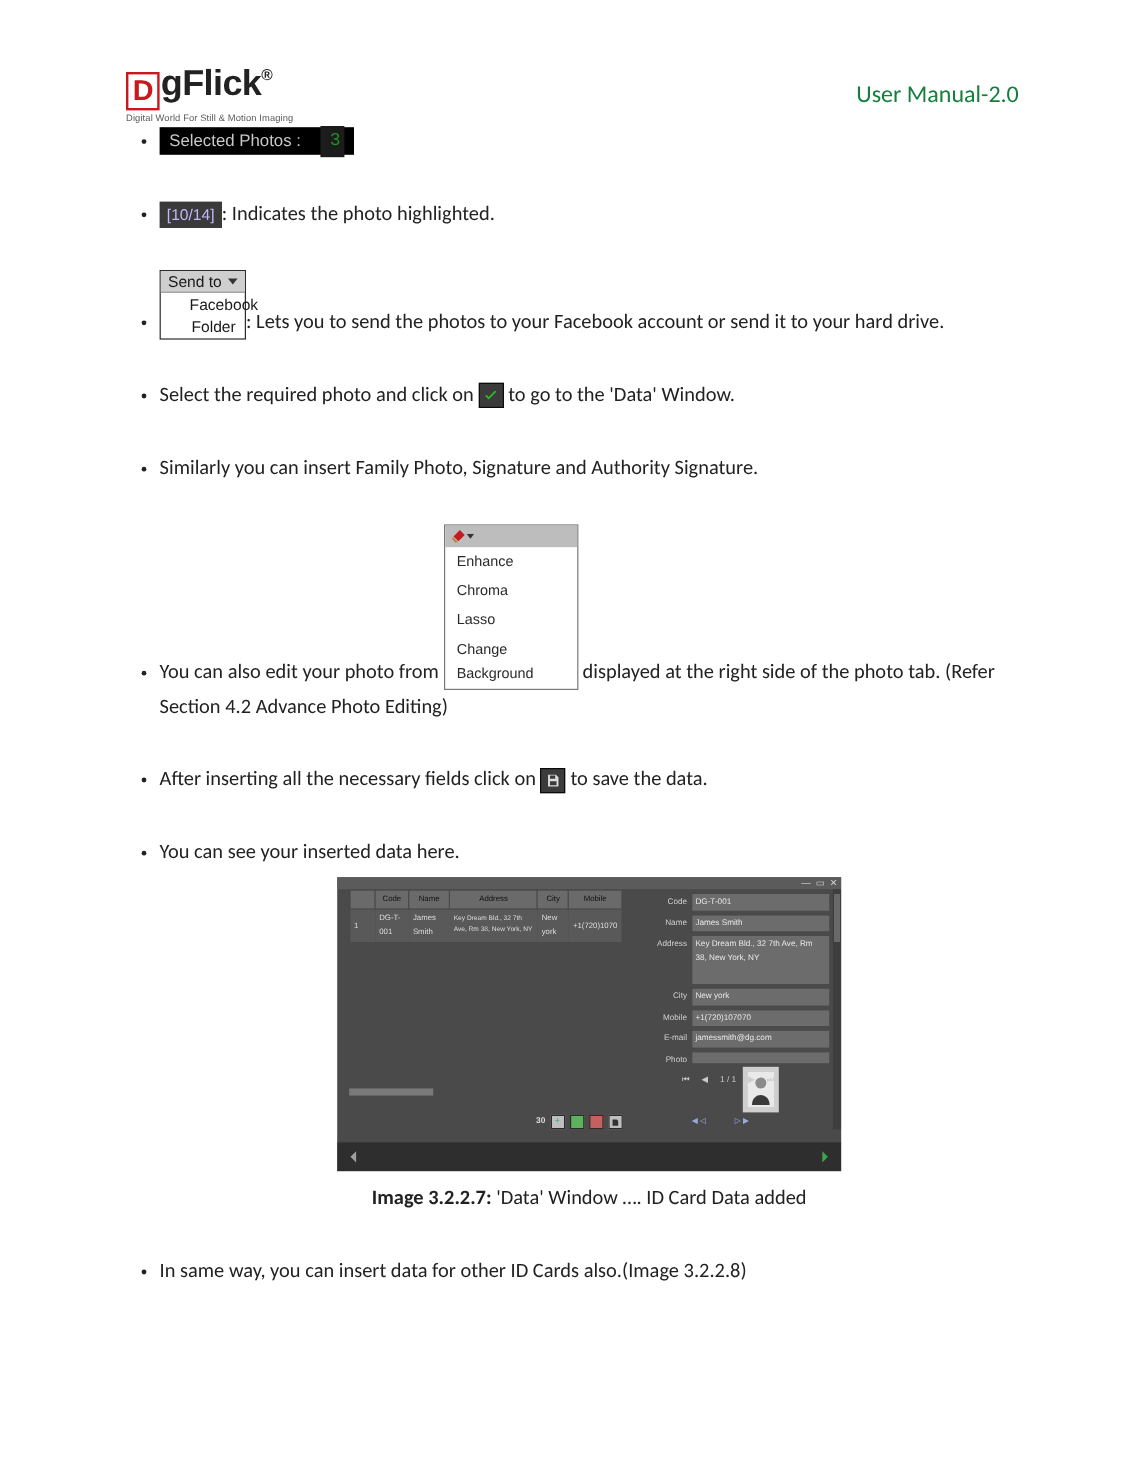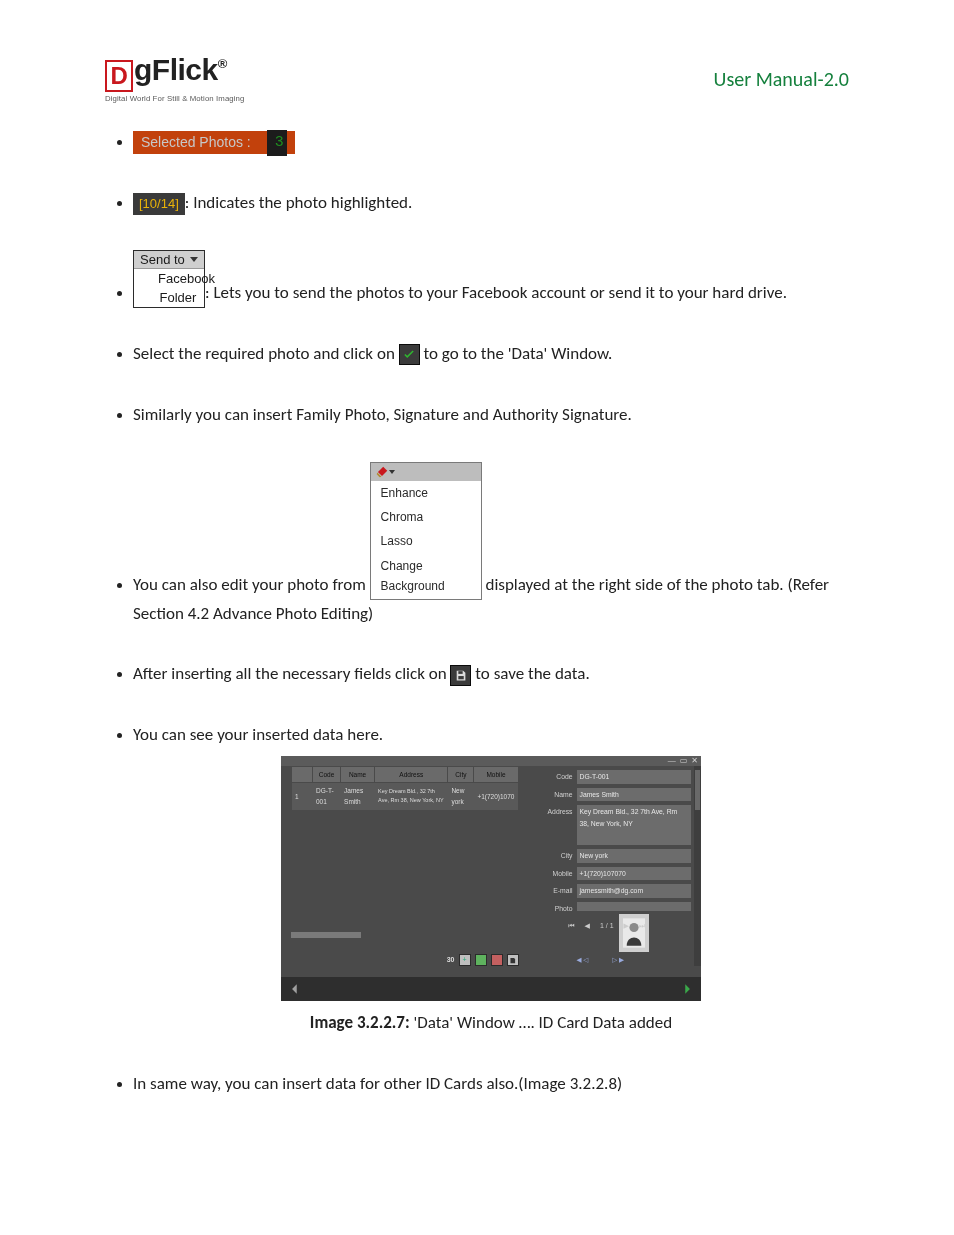--- a/index.html
+++ b/index.html
@@ -17,21 +17,20 @@
     position: absolute;
     left: 105px;
     top: 55px;
     right: 105px;
     bottom: 55px;
   }
   .header-row {
     display: flex;
     justify-content: space-between;
     align-items: center;
-    margin-bottom: 25px;
   }
   .logo-block { display: flex; flex-direction: column; align-items: flex-start; }
   .logo {
     font-family: Arial, sans-serif;
     font-weight: 700;
     font-size: 30px;
     color: #222;
     line-height: 1;
     letter-spacing: -0.5px;
   }
@@ -69,21 +68,21 @@
   ul.bullets > li {
     margin: 0 0 32px 0;
     line-height: 1.7;
   }
   ul.bullets > li::marker { font-size: 15px; }
 
   
   .chip-dark {
     display: inline-flex;
     align-items: center;
-    background: #c2410c;
+    background: #000000;
     color: #c7c7c7;
     height: 23px;
     padding: 0 8px;
     font-family: Arial, sans-serif;
     font-size: 14px;
     vertical-align: middle;
     gap: 16px;
   }
   .chip-dark .count {
     min-width: 14px;
@@ -93,21 +92,21 @@
     font-size: 15px;
     display: inline-block;
     background:#1c1c1c;
     padding: 0 3px;
   }
   .chip-small {
     display: inline-flex;
     align-items: center;
     justify-content: center;
     background: #3a3a3a;
-    color: #eab308;
+    color: #c4b5fd;
     height: 22px;
     padding: 0 6px;
     font-family: Arial, sans-serif;
     font-size: 13px;
     vertical-align: middle;
   }
   .sendto {
     display: inline-block;
     vertical-align: bottom;
     border: 1px solid #2b2b2b;

